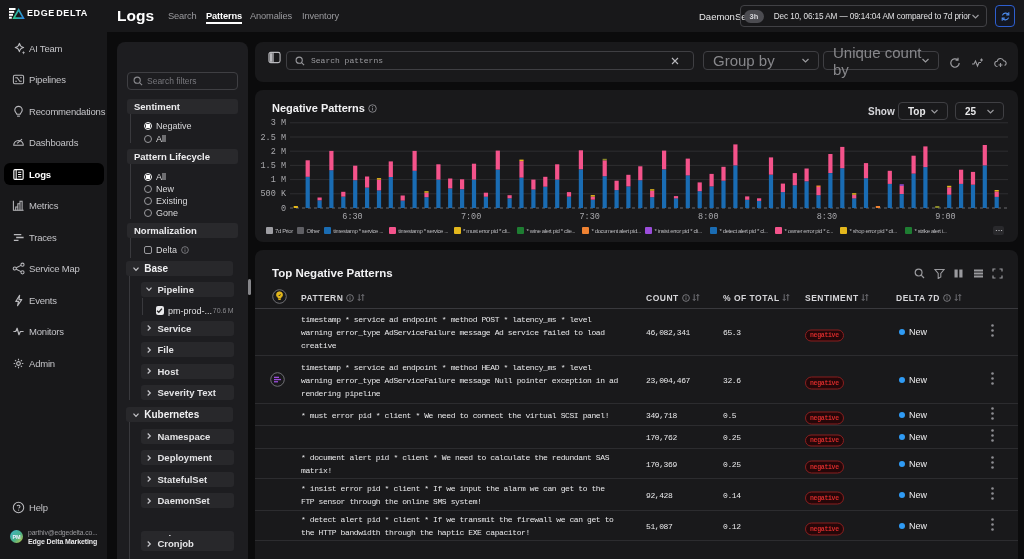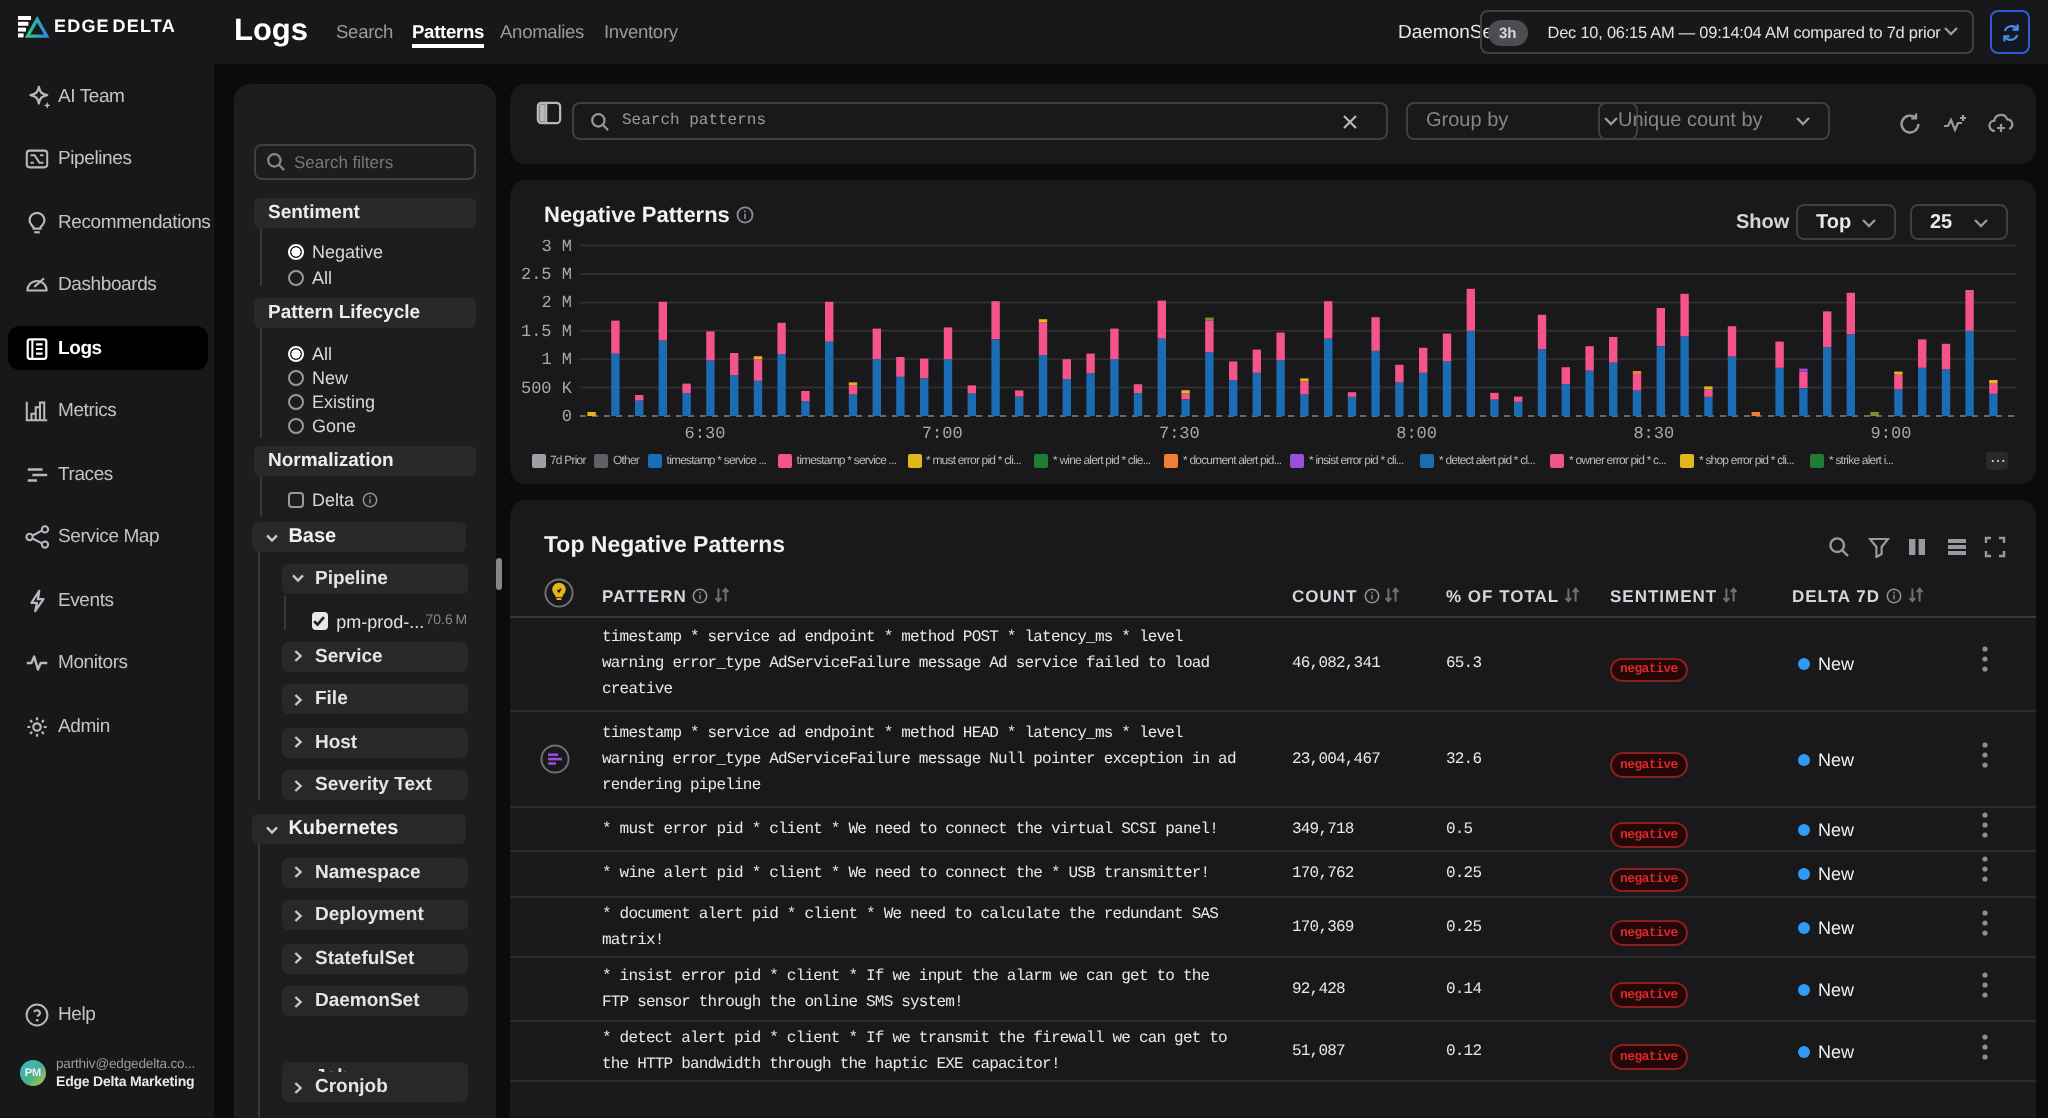--- a/index.html
+++ b/index.html
@@ -44,21 +44,21 @@
 .chkb{width:8.5px;height:8.5px;background:#e8e8ea;border-radius:2px;margin-right:4px;display:flex;align-items:center;justify-content:center;flex:none}
 .ltxt{white-space:nowrap}
 .lval{margin-left:auto;color:#88888c;font-size:7px}
 .fscroll{position:absolute;left:247.5px;top:279px;width:3px;height:16px;background:#86868a;border-radius:2px;z-index:4}
 
 .sp{position:absolute;left:255px;top:42px;width:763px;height:40px;background:#19191b;border-radius:8px}
 .spicon{position:absolute;left:13px;top:8px}
 .spinput{position:absolute;left:31px;top:9px;width:408px;height:19px;border:1px solid #3f3f43;border-radius:4px;display:flex;align-items:center;color:#9a9a9e;font-size:8px;font-family:"Liberation Mono",monospace}
 .spinput svg{margin:0 6px 0 8px}
 .spx{position:absolute;right:7px;top:4px}
-.spsel{position:absolute;top:9px;height:19px;border:1px solid #3f3f43;border-radius:4px;color:#87878b;font-size:10px;display:flex;align-items:center;padding-left:9px}
+.spsel{position:absolute;top:9px;height:19px;border:1px solid #3f3f43;border-radius:4px;color:#87878b;font-size:15px;display:flex;align-items:center;padding-left:9px}
 .spsel .chev{position:absolute;right:8px}
 .spico2{position:absolute;top:13px;color:#9a9a9e}
 
 .cp{position:absolute;left:255px;top:90px;width:763px;height:152px;background:#19191b;border-radius:8px}
 .cptitle{position:absolute;left:17px;top:12px;color:#f2f2f4;font-size:11px;font-weight:bold}
 .cpshow{position:absolute;left:613px;top:16px;color:#d6d6da;font-size:10px;font-weight:bold}
 .cpsel{position:absolute;top:12px;height:18px;border:1px solid #3f3f43;border-radius:4px;color:#e8e8ea;font-size:10px;font-weight:bold;display:flex;align-items:center;padding-left:9px}
 .cpsel .chev{position:absolute;right:8px}
 .li{position:absolute;top:137px;display:flex;align-items:center;color:#b9b9bd;font-size:6px;letter-spacing:-0.4px;white-space:nowrap}
 .sq{width:7px;height:7px;border-radius:1px;margin-right:2.5px;flex:none}
@@ -366,21 +366,21 @@
         <path d="M7.2 7.2 L10 10" stroke="#9a9a9e" stroke-width="1.2"></path>
       </svg>
       <span>Search patterns</span>
       <span class="spx"><svg width="10" height="10" viewBox="0 0 10 10">
           <path d="M2 2 L8 8 M8 2 L2 8" stroke="#b9b9bd" stroke-width="1.1"></path>
         </svg></span>
     </div>
     <div class="spsel" style="left:448px;width:116px">Group by<svg class="chev" width="9" height="9" viewBox="0 0 9 9">
         <path d="M1.5 3 L4.5 6 L7.5 3" fill="none" stroke="#9a9a9e" stroke-width="1.2"></path>
       </svg></div>
-    <div class="spsel" style="left:544px;width:116px">Unique count by<svg class="chev" width="9" height="9" viewBox="0 0 9 9">
+    <div class="spsel" style="left:568px;width:116px">Unique count by<svg class="chev" width="9" height="9" viewBox="0 0 9 9">
         <path d="M1.5 3 L4.5 6 L7.5 3" fill="none" stroke="#9a9a9e" stroke-width="1.2"></path>
       </svg></div>
     <div class="spico2" style="left:694px"><svg width="12" height="12" viewBox="0 0 12 12">
         <path d="M10.2 6 A4.2 4.2 0 1 1 8.8 2.9" fill="none" stroke="#9a9a9e" stroke-width="1.2"></path>
         <path d="M9 0.8 L9 3.2 L6.6 3.2" fill="none" stroke="#9a9a9e" stroke-width="1.2"></path>
       </svg></div>
     <div class="spico2" style="left:716px"><svg width="13" height="12" viewBox="0 0 13 12">
         <path d="M1 7 h2 l1.5-3 2 5 1.5-3.5 h2" fill="none" stroke="#9a9a9e" stroke-width="1.1"></path>
         <path d="M10.5 1.5 v3 M9 3 h3" stroke="#9a9a9e" stroke-width="1.1"></path>
       </svg></div>
@@ -666,21 +666,20 @@
         <div class="pct">0.5</div>
         <div class="sent"><span class="negpill">negative</span></div>
         <div class="delta"><span class="bdot"></span>New</div>
         <div class="dots3"><svg width="3" height="13" viewBox="0 0 3 13">
             <circle cx="1.5" cy="1.5" r="1.3" fill="#8d8d92"></circle>
             <circle cx="1.5" cy="6.5" r="1.3" fill="#8d8d92"></circle>
             <circle cx="1.5" cy="11.5" r="1.3" fill="#8d8d92"></circle>
           </svg></div>
       </div>
       <div class="trow" style="height:23px">
-        <div class="pat">* wine alert pid * client * We need to connect the * USB transmitter!</div>
         <div class="cnt">170,762</div>
         <div class="pct">0.25</div>
         <div class="sent"><span class="negpill">negative</span></div>
         <div class="delta"><span class="bdot"></span>New</div>
         <div class="dots3"><svg width="3" height="13" viewBox="0 0 3 13">
             <circle cx="1.5" cy="1.5" r="1.3" fill="#8d8d92"></circle>
             <circle cx="1.5" cy="6.5" r="1.3" fill="#8d8d92"></circle>
             <circle cx="1.5" cy="11.5" r="1.3" fill="#8d8d92"></circle>
           </svg></div>
       </div>

